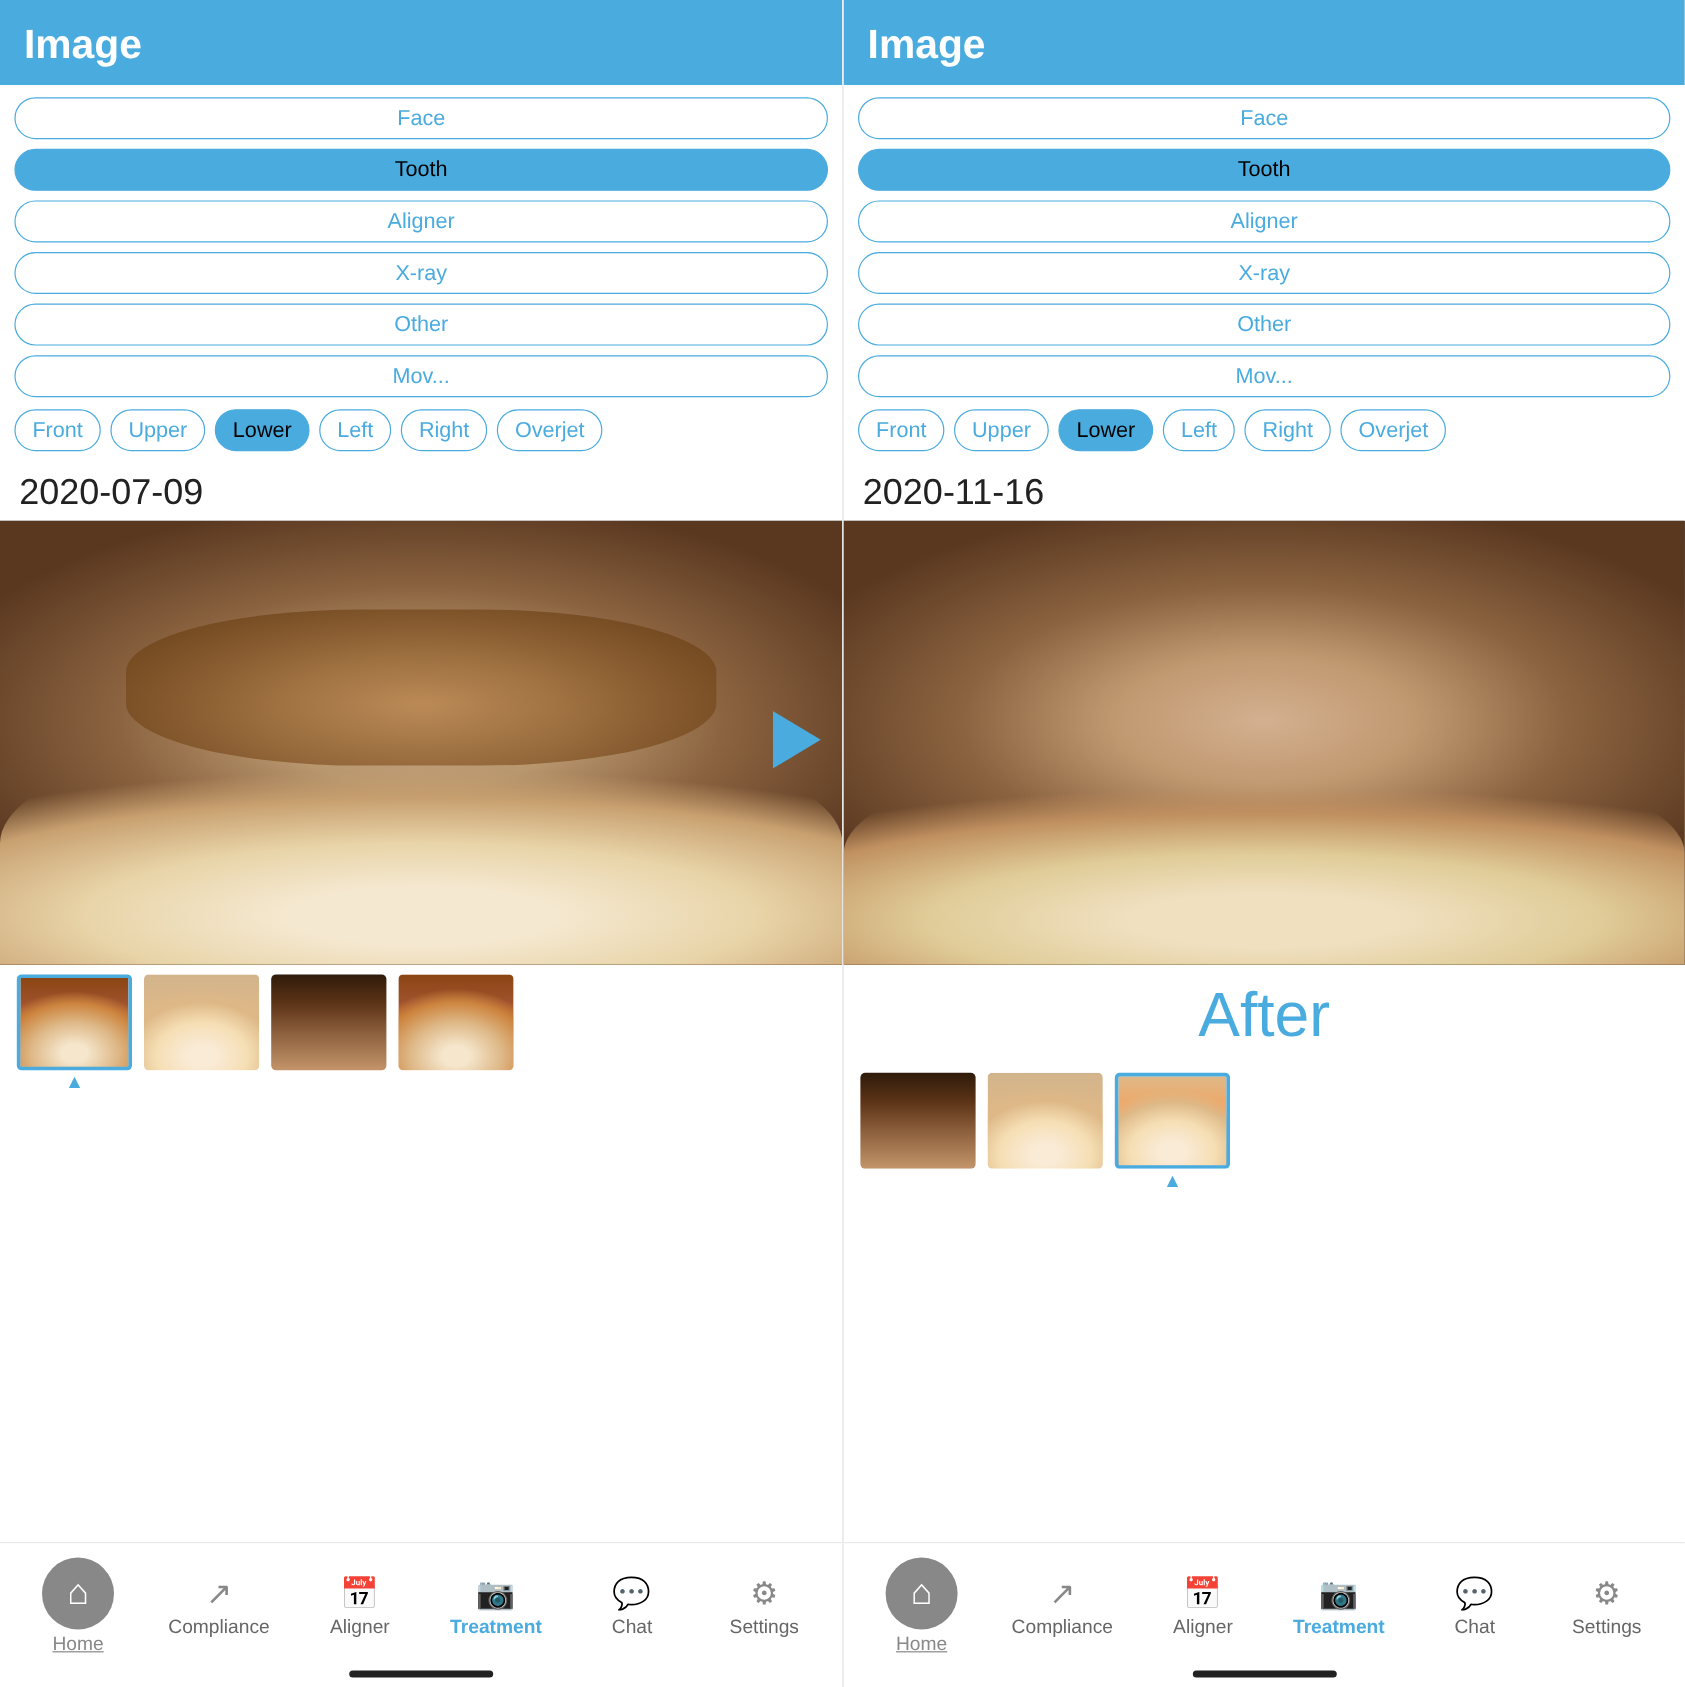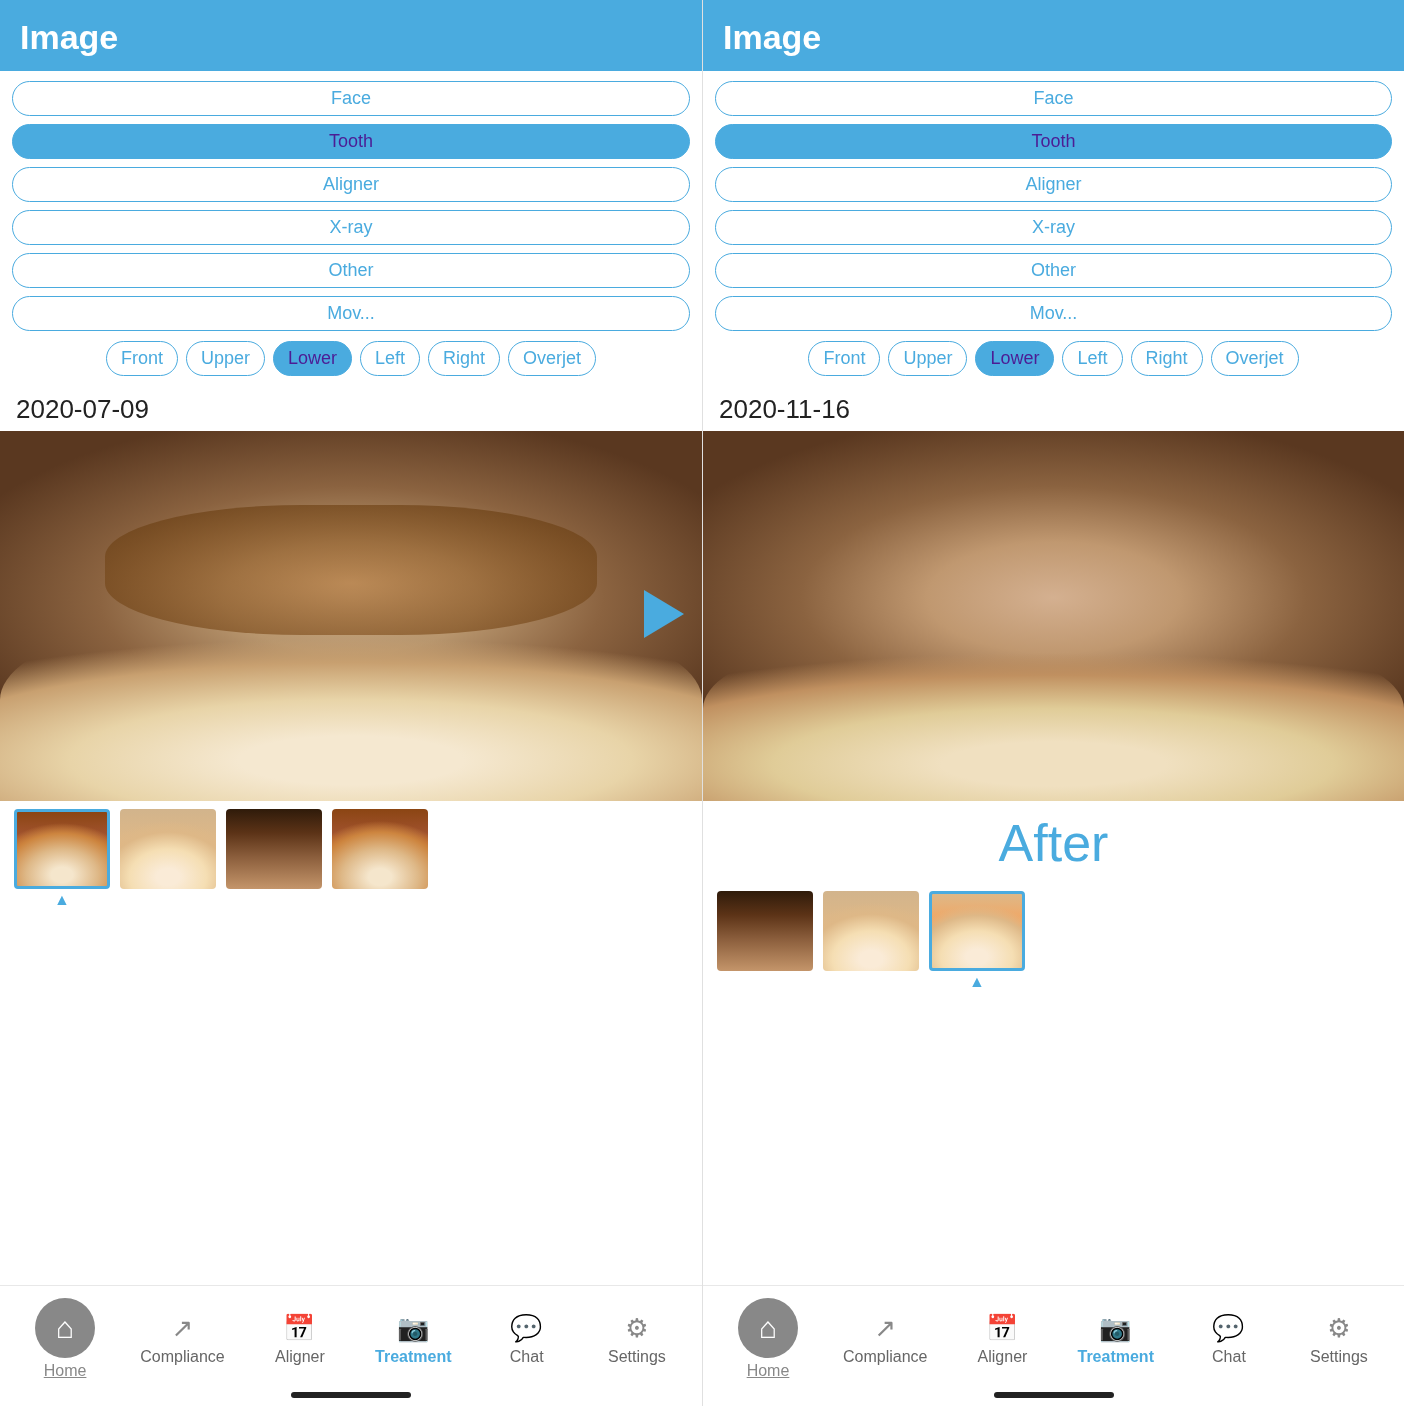--- a/index.html
+++ b/index.html
@@ -55,38 +55,37 @@
       padding: 6px 14px;
       font-size: 18px;
       color: #4AABDF;
       background: #fff;
       cursor: pointer;
       white-space: nowrap;
     }
 
     .filter-btn.active {
       background: #4AABDF;
-      color: #4c1d95;
+      color: #000000;
     }
 
     
     .filter-row2 {
       display: flex;
       flex-wrap: nowrap;
       gap: 8px;
       padding: 4px 12px 10px;
       background: #fff;
       overflow: hidden;
-      justify-content: center;
     }
 
     
     .date-label {
       padding: 8px 16px 6px;
-      font-size: 26px;
+      font-size: 30px;
       color: #222;
       font-weight: 400;
     }
 
     
     .main-image {
       width: 100%;
       flex: 1 1 auto;
       max-height: 380px;
       position: relative;

